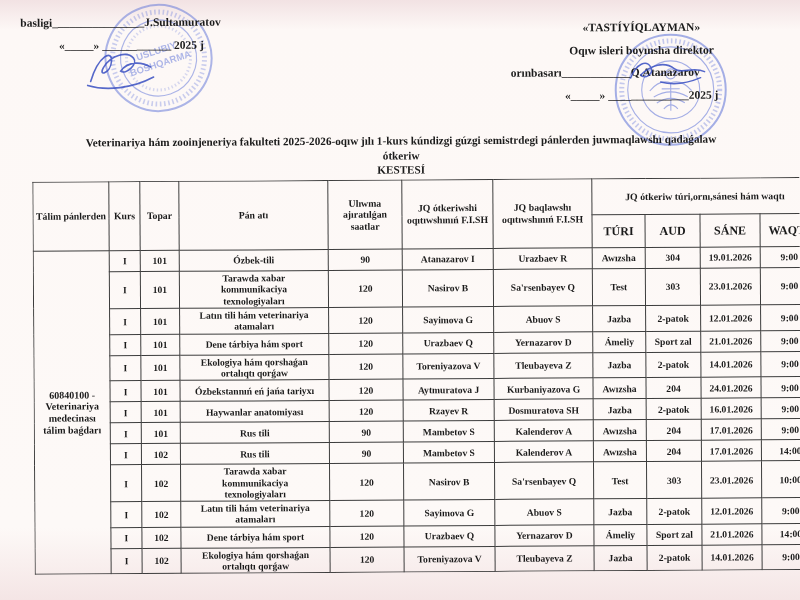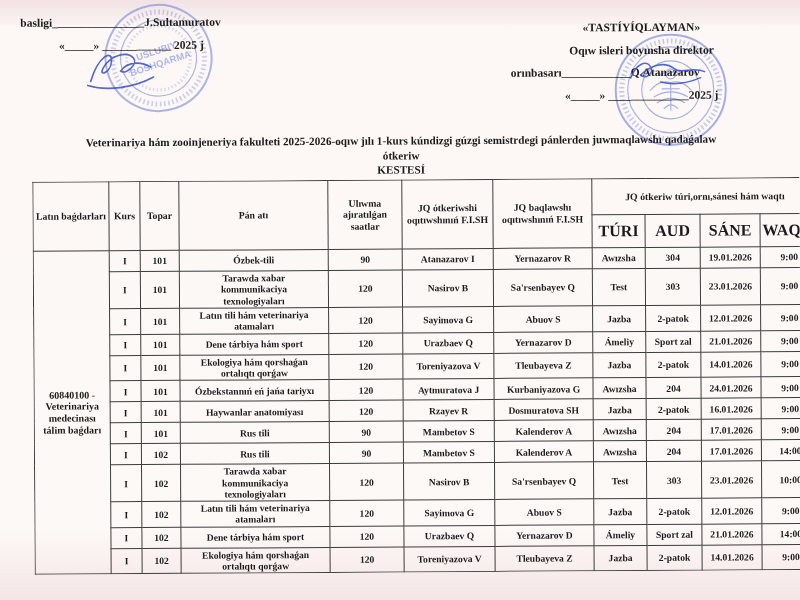--- a/index.html
+++ b/index.html
@@ -30,21 +30,21 @@
   .doc-title{position:absolute;left:28px;top:134px;width:748px;text-align:center;
     font-weight:bold;font-size:11.2px;line-height:14.5px;}
 
   
   .tbl-wrap{position:absolute;left:33px;top:180px;width:767px;overflow:hidden;}
   table{border-collapse:collapse;table-layout:fixed;width:785px;
     font-family:"Liberation Serif","DejaVu Serif",serif;}
   th,td{border:1px solid #3d3d3d;font-weight:bold;text-align:center;vertical-align:middle;
     padding:1px 2px;font-size:9.6px;line-height:1.18;overflow:hidden;}
   thead tr.h1 th{height:33px;}
-  thead tr.h2 th{height:30px;font-size:16px;}
+  thead tr.h2 th{height:30px;font-size:12px;}
   th{font-size:9.8px;}
   tbody tr{height:21px;}
   td.subject{padding:1px 13px;}
   td.dir-cell{font-size:10px;padding:2px 4px;}
 </style>
 </head>
 <body>
 
 <div class="page">
 
@@ -120,21 +120,21 @@
           <col style="width:74px">
           <col style="width:91px">
         <col style="width:99px">
           <col style="width:53px">
           <col style="width:55px">
         <col style="width:60px">
           <col style="width:58px">
       </colgroup>
       <thead>
         <tr class="h1">
-          <th rowspan="2">Latın baǵdarları</th>
+          <th rowspan="2">Tálim pánlerden</th>
           <th rowspan="2">Kurs</th>
           <th rowspan="2">Topar</th>
           <th rowspan="2">Pán atı</th>
           <th rowspan="2">Ulıwma ajıratılǵan saatlar</th>
           <th rowspan="2">JQ ótkeriwshi oqıtıwshınıń F.I.SH</th>
           <th rowspan="2">JQ baqlawshı oqıtıwshınıń F.I.SH</th>
           <th colspan="4">JQ ótkeriw túri,ornı,sánesi hám waqtı</th>
         </tr>
         <tr class="h2">
           <th>TÚRI</th>
@@ -144,21 +144,21 @@
         </tr>
       </thead>
       <tbody id="tbody">
           <tr>
             <td rowspan="13" class="dir-cell">60840100 - Veterinariya medecinası tálim baǵdarı</td>
             <td>I</td>
             <td>101</td>
             <td class="subject">Ózbek-tili</td>
             <td>90</td>
             <td>Atanazarov I</td>
-            <td>Yernazarov R</td>
+            <td>Urazbaev R</td>
             <td>Awızsha</td>
             <td>304</td>
             <td>19.01.2026</td>
             <td>9:00</td>
           </tr>
           <tr>
             <td>I</td>
             <td>101</td>
             <td class="subject">Tarawda xabar kommunikaciya texnologiyaları</td>
             <td>120</td>

